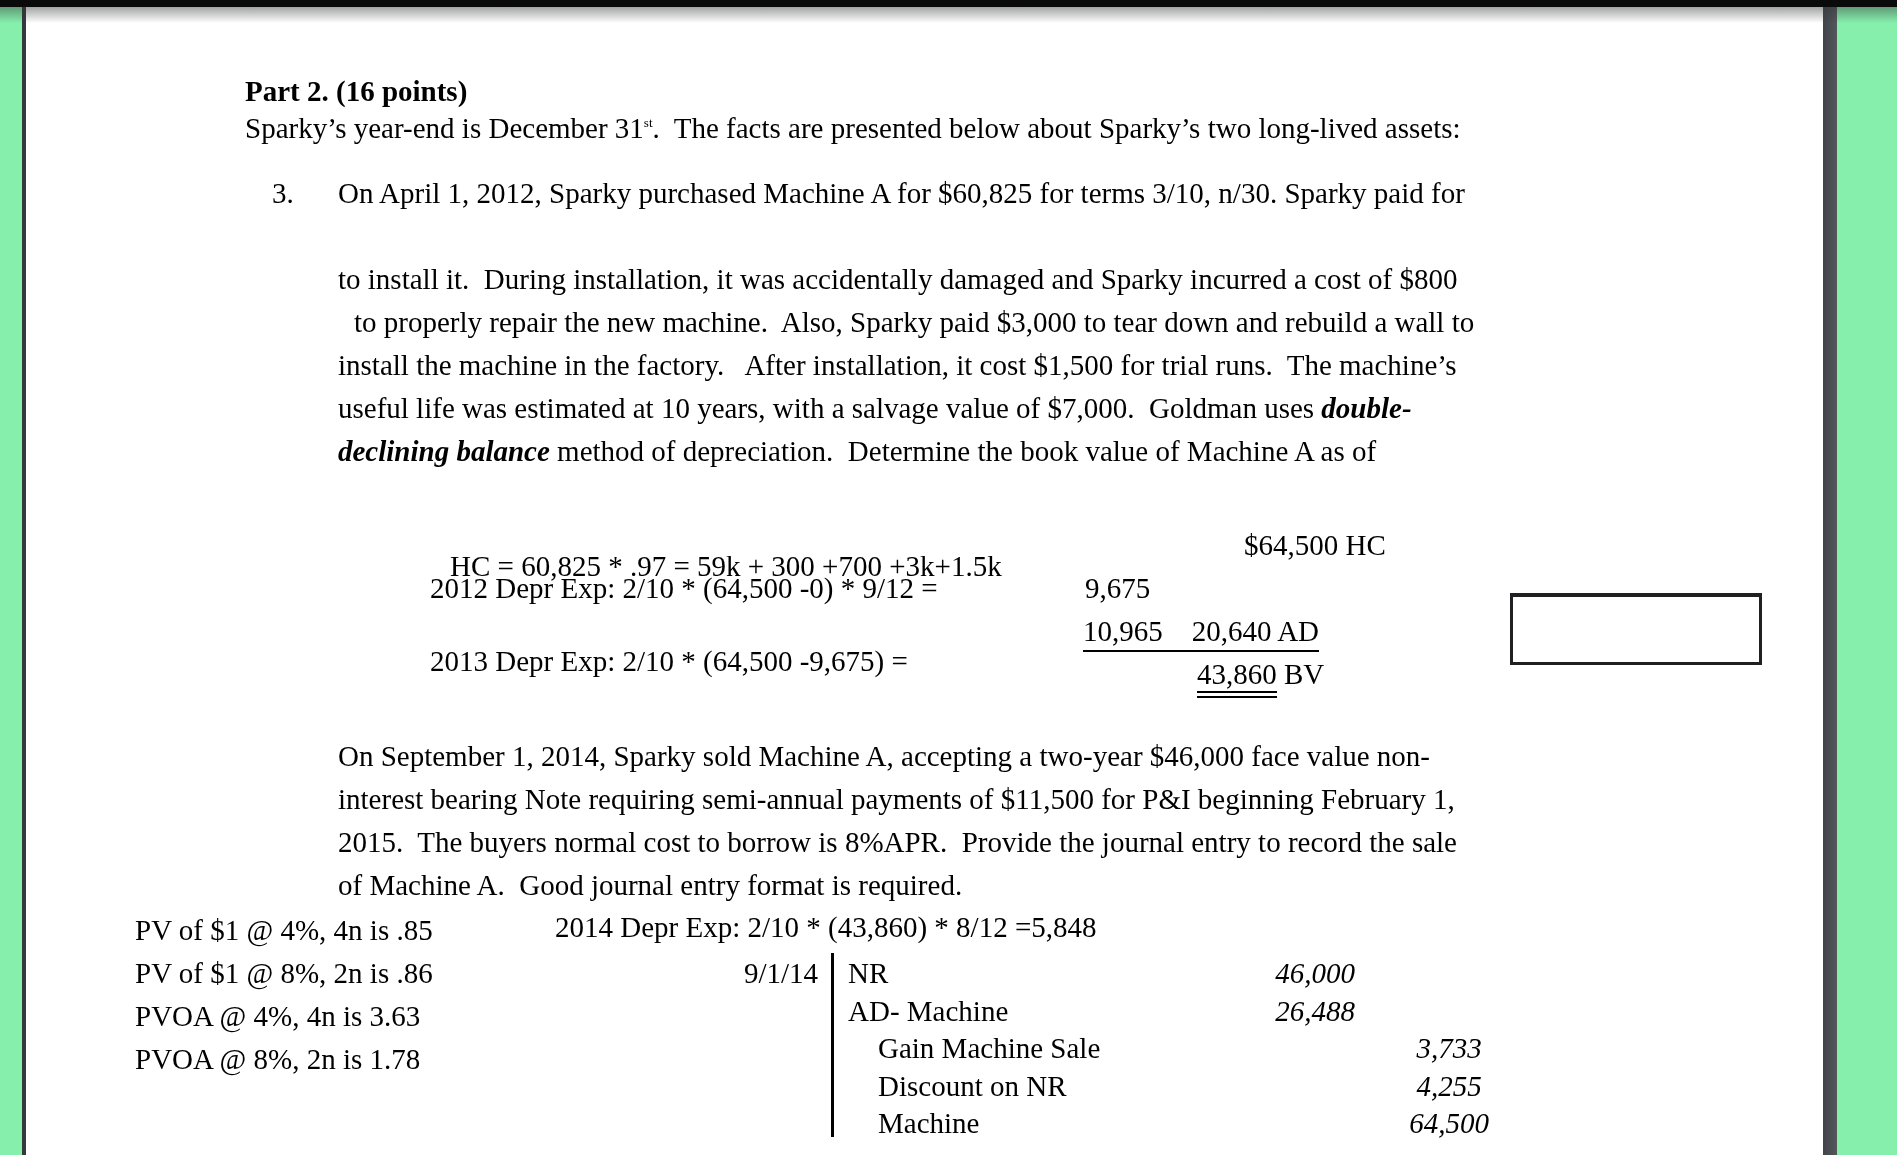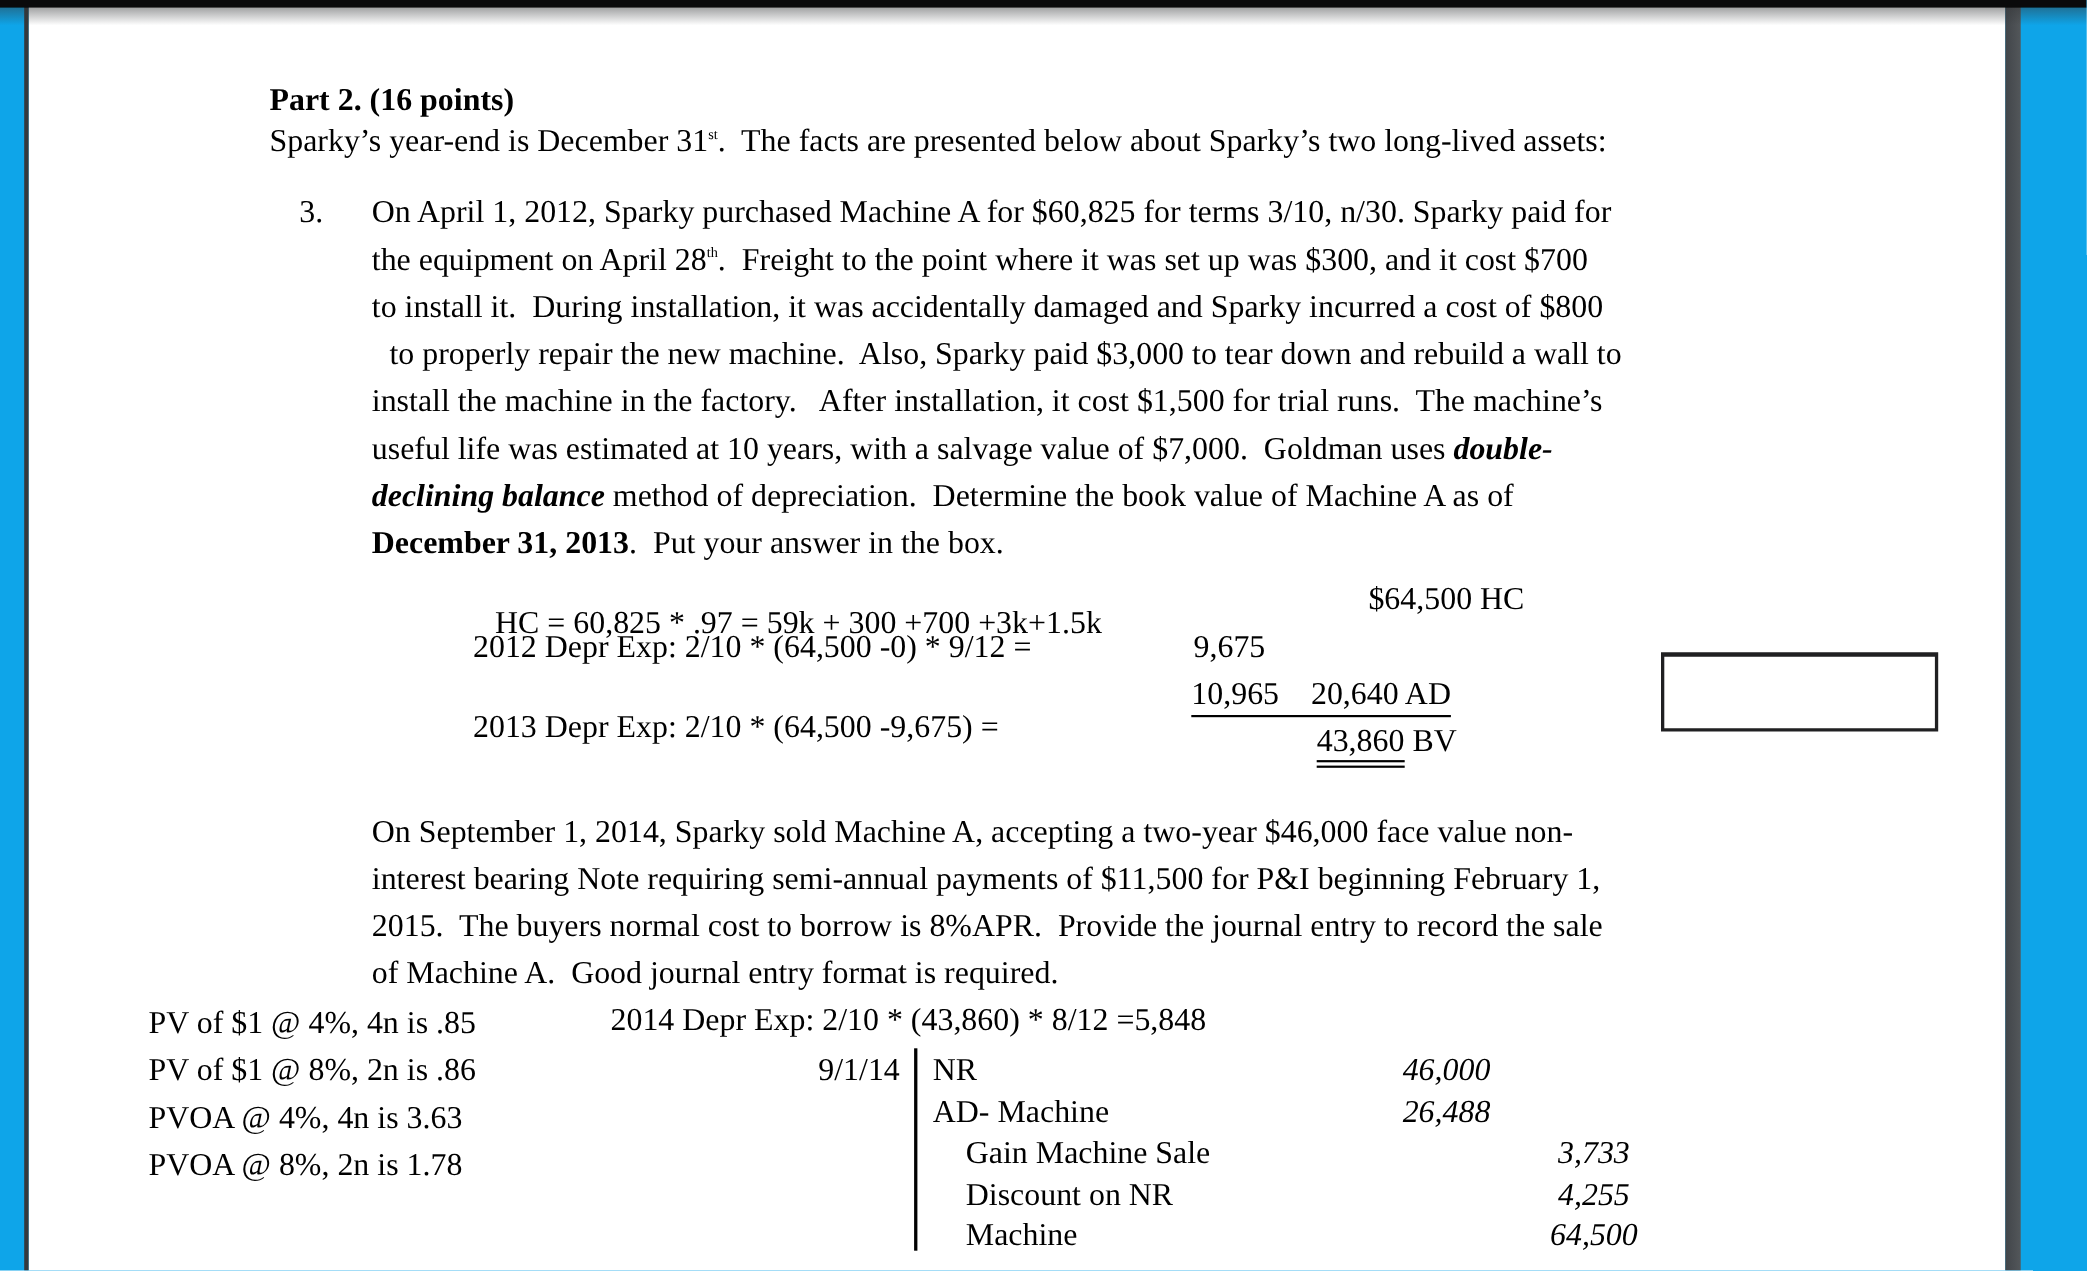--- a/index.html
+++ b/index.html
@@ -1,17 +1,17 @@
 <!DOCTYPE html>
 <html><head>
 <meta charset="utf-8">
 <style>
   html,body{margin:0;padding:0;}
   .canvas{
-    position:relative;width:1897px;height:1155px;background:#0ea5e9;overflow:hidden;
+    position:relative;width:1897px;height:1155px;background:#86efac;overflow:hidden;
     font-family:"Liberation Serif","DejaVu Serif",serif;color:#000;
   }
   .page{position:absolute;left:26px;top:0;width:1797px;height:1155px;background:#ffffff;}
   .seam-left{position:absolute;left:22px;top:0;width:4px;height:1155px;background:#35393c;}
   .seam-right{position:absolute;left:1823px;top:0;width:14px;height:1155px;
     background:linear-gradient(90deg,#41454a,#53575a);}
   .topbar{position:absolute;left:0;top:0;width:1897px;height:7px;background:#0a0a0b;z-index:6;}
   .topshadow{position:absolute;left:0;top:7px;width:1897px;height:16px;z-index:5;
     background:linear-gradient(180deg,rgba(50,52,54,0.45),rgba(255,255,255,0));}
   .t{position:absolute;white-space:pre;font-size:29px;line-height:36px;}
@@ -34,27 +34,25 @@
   <div class="seam-left"></div>
   <div class="seam-right"></div>
   <div class="topbar"></div>
   <div class="topshadow"></div>
 
   <div class="t b" style="left:245px;top:73px;">Part 2. (16 points)</div>
   <div class="t" style="left:245px;top:110px;"><span>Sparky’s year-end is December 31</span><span class="sup">st</span><span>.  The facts are presented below about Sparky’s two long-lived assets:</span></div>
 
   <div class="t" style="left:272px;top:175px;">3.</div>
   <div class="t" style="left:338px;top:175px;">On April 1, 2012, Sparky purchased Machine A for $60,825 for terms 3/10, n/30. Sparky paid for</div>
-  <div class="t" style="left:338px;top:218px;"><span>the equipment on April 28</span><span class="sup">th</span><span>.  Freight to the point where it was set up was $300, and it cost $700</span></div>
   <div class="t" style="left:338px;top:261px;">to install it.  During installation, it was accidentally damaged and Sparky incurred a cost of $800</div>
   <div class="t" style="left:338px;top:304px;margin-left:16px;">to properly repair the new machine.  Also, Sparky paid $3,000 to tear down and rebuild a wall to</div>
   <div class="t" style="left:338px;top:347px;">install the machine in the factory.   After installation, it cost $1,500 for trial runs.  The machine’s</div>
   <div class="t" style="left:338px;top:390px;"><span>useful life was estimated at 10 years, with a salvage value of $7,000.  Goldman uses </span><span class="bi">double-</span></div>
   <div class="t" style="left:338px;top:433px;"><span class="bi">declining balance</span><span> method of depreciation.  Determine the book value of Machine A as of</span></div>
-  <div class="t" style="left:338px;top:476px;"><span class="b">December 31, 2013</span><span>.  Put your answer in the box.</span></div>
 
   <div class="t" style="left:450px;top:527px;margin-top:21px;">HC = 60,825 * .97 = 59k + 300 +700 +3k+1.5k</div>
   <div class="t" style="left:1244px;top:527px;">$64,500 HC</div>
 
   <div class="t" style="left:430px;top:570px;">2012 Depr Exp: 2/10 * (64,500 -0) * 9/12 =</div>
   <div class="t" style="left:1085px;top:570px;">9,675</div>
 
   <div class="t" style="left:430px;top:643px;">2013 Depr Exp: 2/10 * (64,500 -9,675) =</div>
   <div class="t" style="left:1083px;top:613px;"><span class="u">10,965    20,640 AD</span></div>
 

